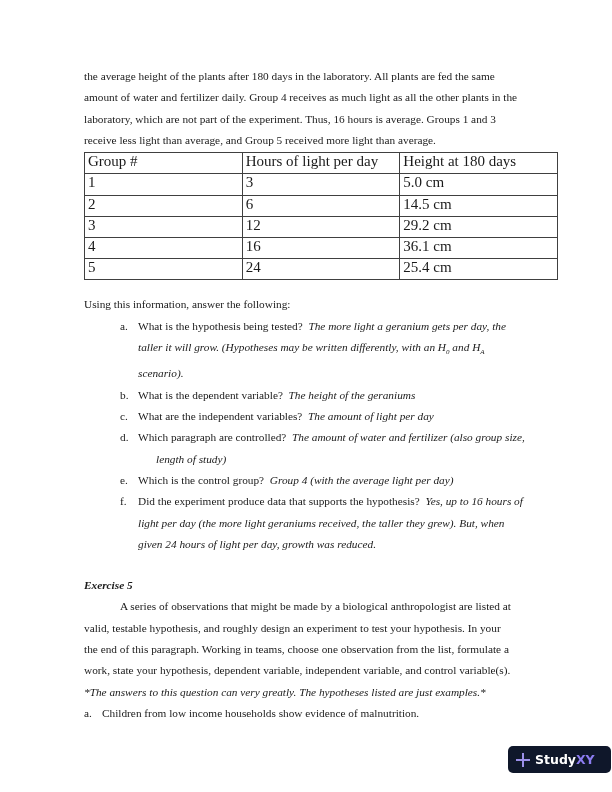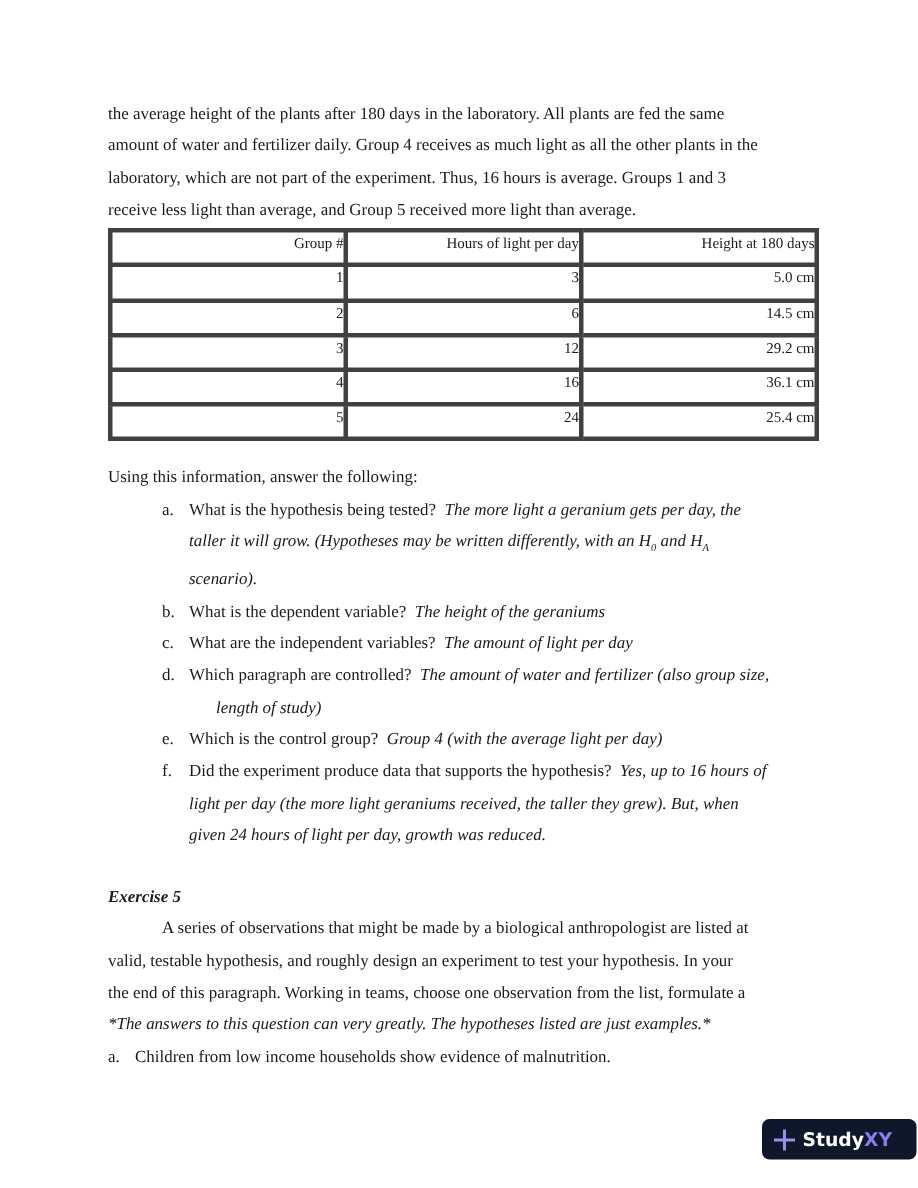--- a/index.html
+++ b/index.html
@@ -1,22 +1,22 @@
 <!DOCTYPE html>
 <html><head>
 <meta charset="utf-8">
 <style>
   html, body { margin: 0; padding: 0; background: #ffffff; }
   body { width: 612px; height: 792px; position: relative; overflow: hidden;
          font-family: "Liberation Serif", "DejaVu Serif", serif; color: #1a1a1a; font-size: 11.3px; }
-  .page { position: absolute; left: 72px; top: 66px; width: 474px; }
+  .page { position: absolute; left: 84px; top: 66px; width: 474px; }
   p { margin: 0; line-height: 21.3px; }
   .intro p { white-space: nowrap; }
   table { border-collapse: collapse; width: 474px; margin-top: 1px; }
-  td { border: 3px solid #404040; padding: 0 0 0 3px; height: 20.2px; vertical-align: top; line-height: 16px; font-size: 10px; text-align: right; }
+  td { border: 1px solid #404040; padding: 0 0 0 3px; height: 20.2px; vertical-align: top; line-height: 16px; font-size: 15px; }
   td.c1 { width: 154px; } td.c2 { width: 154px; } td.c3 { width: 154px; }
   .using { margin-top: 14px; }
   ol.qs { list-style: none; padding: 0; margin: 0; }
   ol.qs li { position: relative; padding-left: 54px; line-height: 21.3px; }
   ol.qs li .lbl { position: absolute; left: 36px; }
   .ans { font-style: italic; }
   .indent2 { padding-left: 18px; }
   .ex-title { margin-top: 20px; font-weight: bold; font-style: italic; }
   .para-indent { text-indent: 36px; }
   .note { font-style: italic; }
@@ -116,20 +116,21 @@
       <span class="ans">light per day (the more light geraniums received, the taller they grew).  But, when</span><br>
       <span class="ans">given 24 hours of light per day, growth was reduced.</span>
     </li>
   </ol>
 
   <p class="ex-title">Exercise 5</p>
   <div>
     <p class="para-indent">A series of observations that might be made by a biological anthropologist are listed at</p>
     <p>valid, testable hypothesis, and roughly design an experiment to test your hypothesis. In your</p>
     <p>the end of this paragraph.  Working in teams, choose one observation from the list, formulate a</p>
+    <p>work, state your hypothesis, dependent variable, independent variable, and control variable(s).</p>
   </div>
   <p class="note">*The answers to this question can very greatly.  The hypotheses listed are just examples.*</p>
   <ol class="obs">
     <li>
       <span class="lbl">a.</span>
       <span>Children from low income households show evidence of malnutrition.</span>
     </li>
   </ol>
 </div>
 

